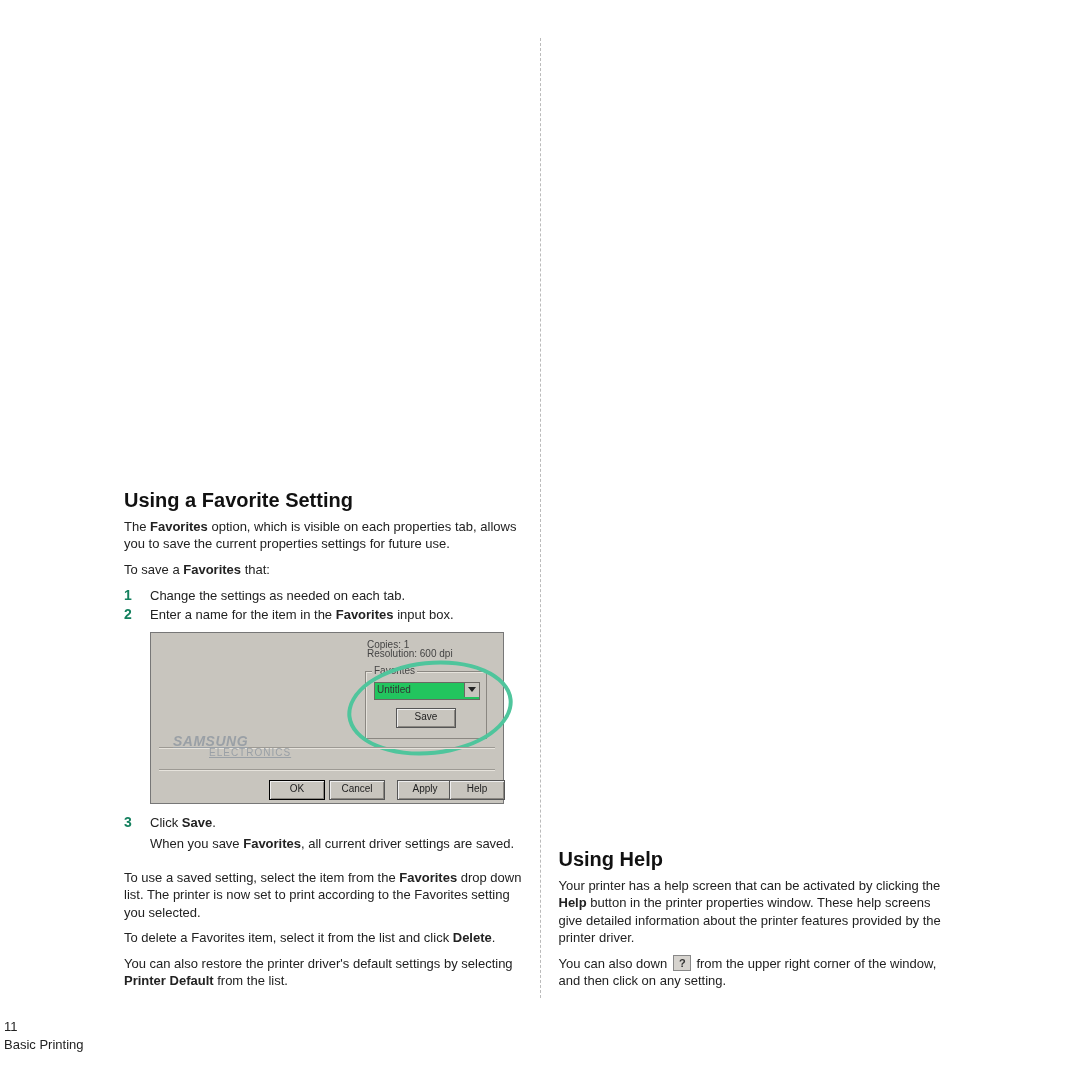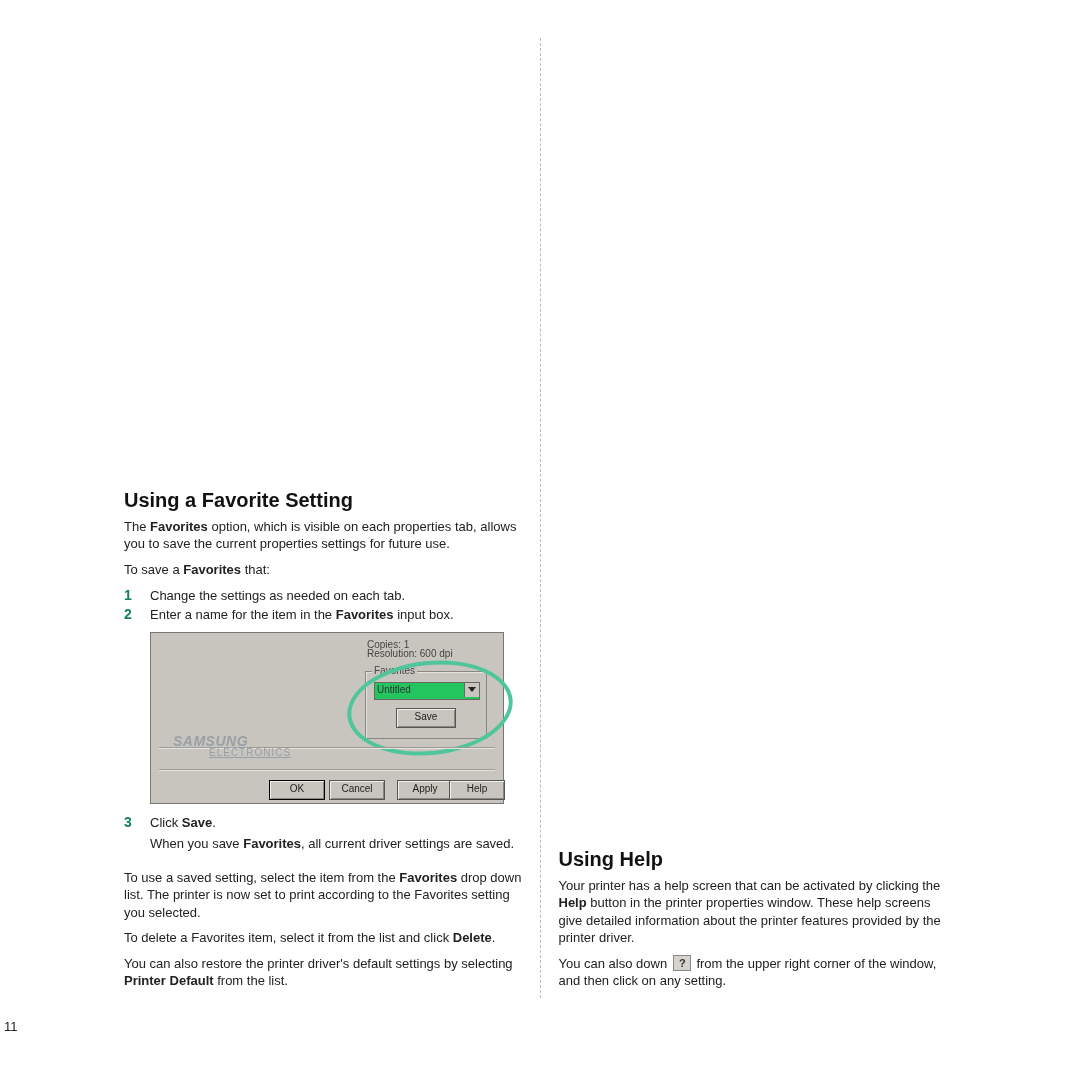--- a/index.html
+++ b/index.html
@@ -207,13 +207,14 @@
         <span>You can also down </span><span class="inline-icon"><svg width="12" height="12">
               <text x="3" y="10" font-size="11" font-family="Arial" fill="#333" font-weight="bold">?</text>
             </svg></span><span> from the upper right corner of the window, and then click on any setting.</span>
       </p>
     </div>
   </div>
 </div>
 
 <div class="footer">
   <div>11</div>
+  <div>Basic Printing</div>
 </div>
 
 </body></html>

